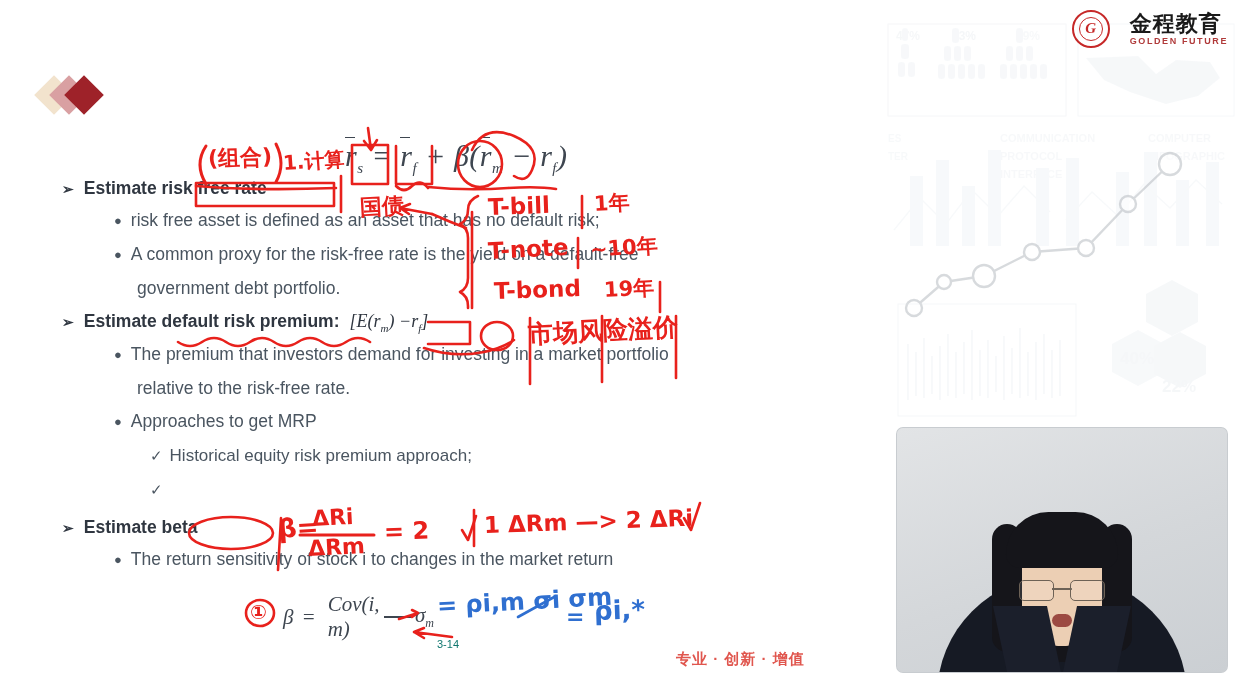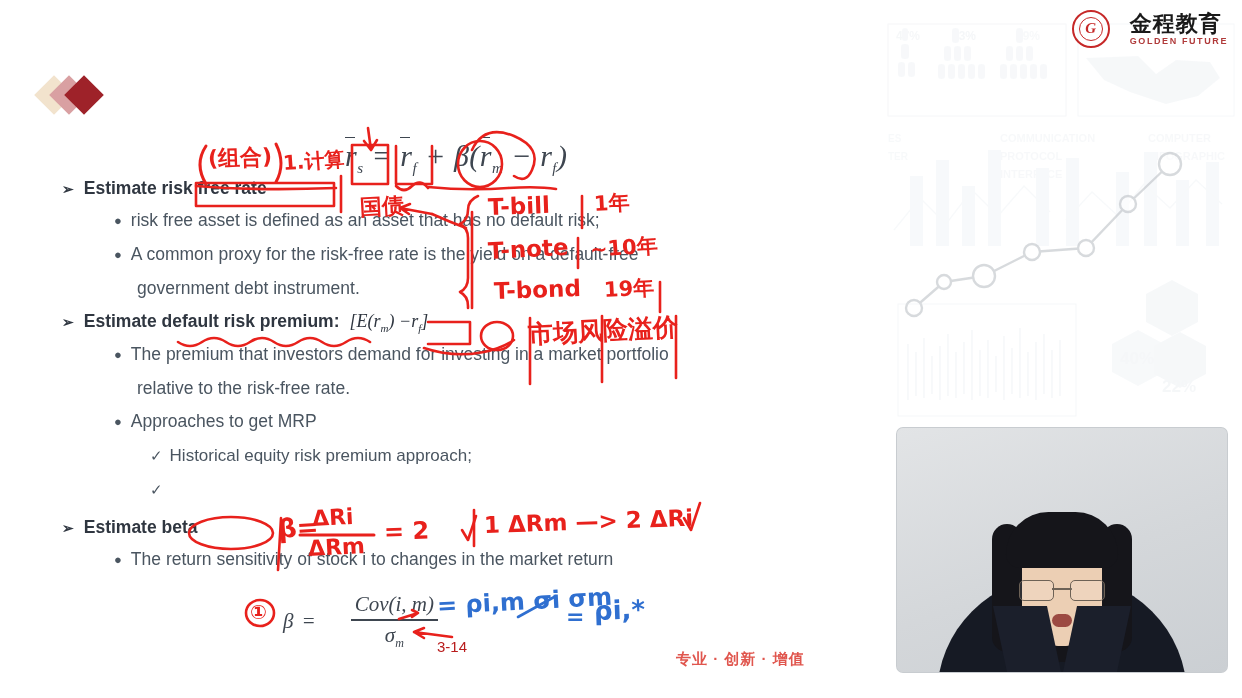--- a/index.html
+++ b/index.html
@@ -195,33 +195,33 @@
     left: 283px;
     top: 592px;
     font-family: "Liberation Serif", serif;
     font-style: italic;
     font-size: 21px;
     color: #3e4650;
     display: flex;
     align-items: center;
     gap: 8px;
   }
-  .frac { display: inline-flex; flex-direction: column; align-items: center; margin-left: 27px; }
+  .frac { display: inline-flex; flex-direction: row; align-items: center; }
   .frac .num { padding: 0 4px; }
   .frac .bar { width: 100%; height: 1.6px; background: #3e4650; margin: 2px 0; }
   .frac .den { padding: 0 4px; }
   .beta-eq sub { font-size: 12px; }
 
   
   .page-num {
     position: absolute;
     left: 437px;
     top: 638px;
-    font-size: 15px;
-    color: #b91c1c;
+    font-size: 11px;
+    color: #0f766e;
   }
   .slogan {
     position: absolute;
     left: 676px;
     top: 650px;
     font-size: 15px;
     font-weight: 700;
     color: #e0564e;
     letter-spacing: 1px;
   }
@@ -495,21 +495,21 @@
 
     <div class="lvl2">
       <span class="dot">●</span>
       <span>risk free asset is defined as an asset that has no default risk;</span>
     </div>
 
     <div class="lvl2">
       <span class="dot">●</span>
       <span>A common proxy for the risk-free rate is the yield on a default-free</span>
     </div>
-    <div class="lvl2-cont">government debt instrument.</div>
+    <div class="lvl2-cont">government debt portfolio.</div>
 
     <div class="lvl1" style="margin-top:6px;">
       <span class="arrow">➢</span>
       <span>Estimate default risk premium:</span>
       <span class="inline-formula">
         <span>[E(</span><span>r</span><sub>m</sub><span>) −</span><span>r</span><sub>f</sub><span>]</span>
       </span>
     </div>
 
     <div class="lvl2">

